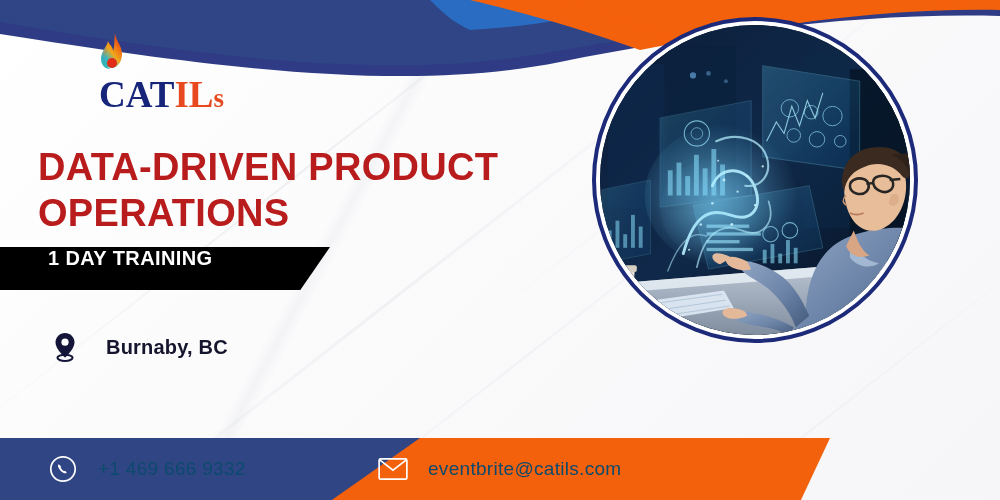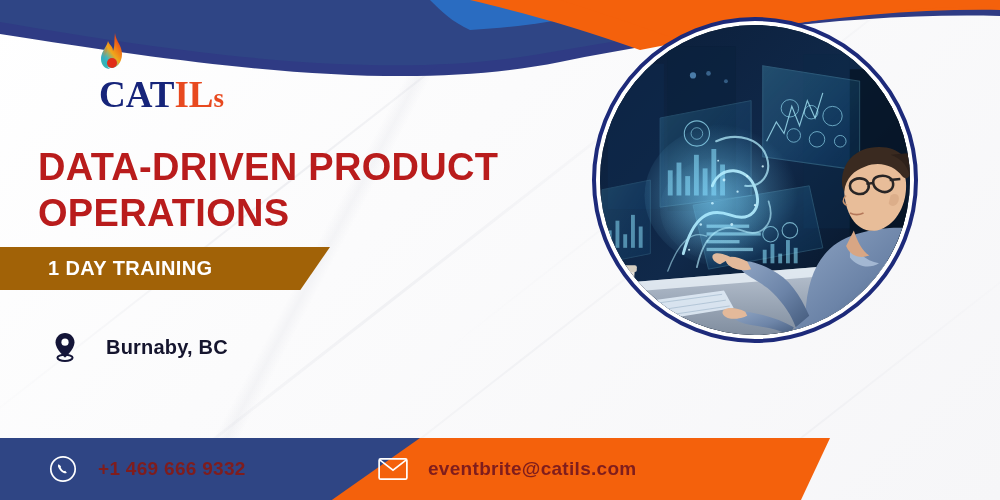--- a/index.html
+++ b/index.html
@@ -83,24 +83,23 @@
     margin-top: 12px;
   }
 
   
   .ribbon {
     position: absolute;
     left: 0;
     top: 247px;
     width: 330px;
     height: 43px;
-    background: #a16207;
+    background: #000000;
     clip-path: polygon(0 0, 100% 0, 91% 100%, 0 100%);
     display: flex;
-    align-items: center;
   }
   .ribbon-label {
     margin-left: 48px;
     color: #ffffff;
     font-size: 20px;
     font-weight: 700;
     letter-spacing: 0.4px;
   }
 
   
@@ -176,23 +175,23 @@
   }
   .footer-item.phone { left: 48px; top: 0; }
   .footer-item.email { left: 378px; top: 0; }
   .footer-icon {
     width: 30px; height: 30px;
     display: flex; align-items: center; justify-content: center;
     flex: none;
   }
   .footer-text {
     margin-left: 20px;
-    color: #7f1d1d;
+    color: #0c4a6e;
     font-size: 19px;
-    font-weight: 700;
+    font-weight: 400;
     letter-spacing: 0.3px;
     white-space: nowrap;
   }
 </style>
 </head>
 <body>
 
 <div id="banner">
 
   <div class="bg-base"></div>

